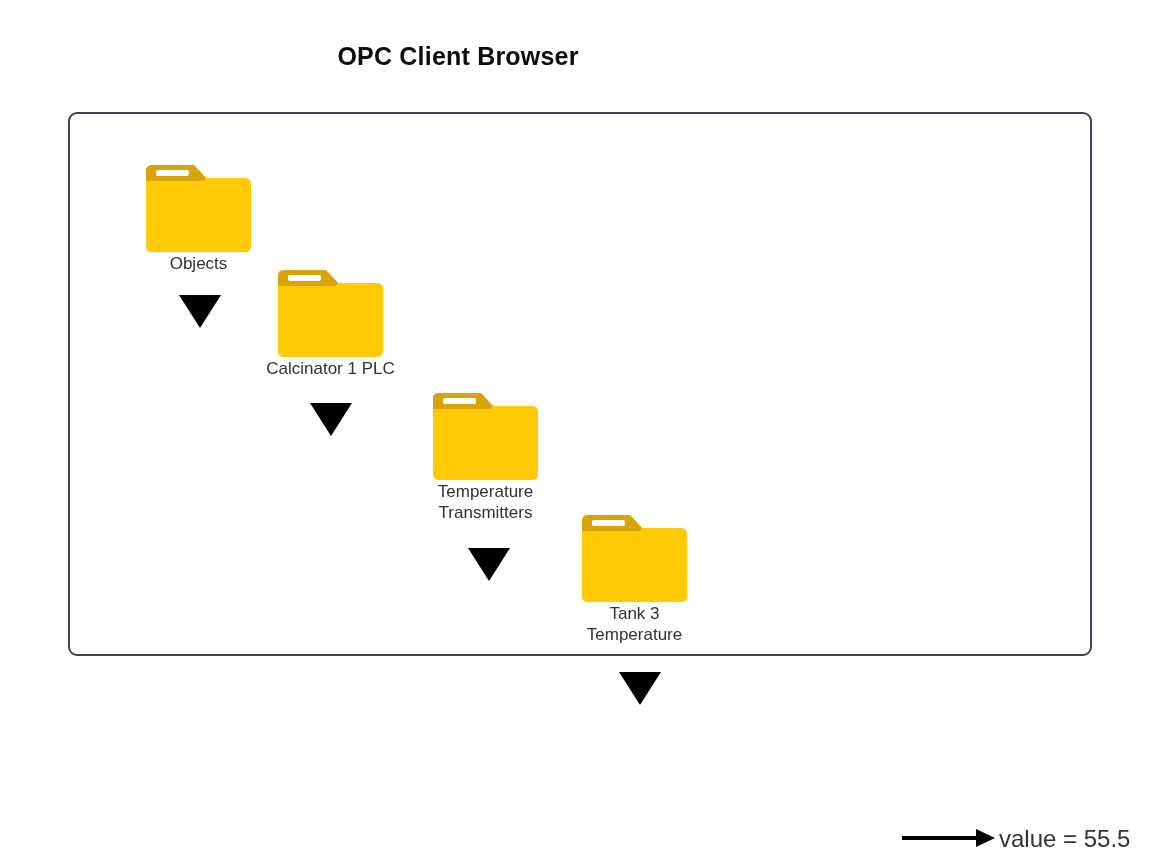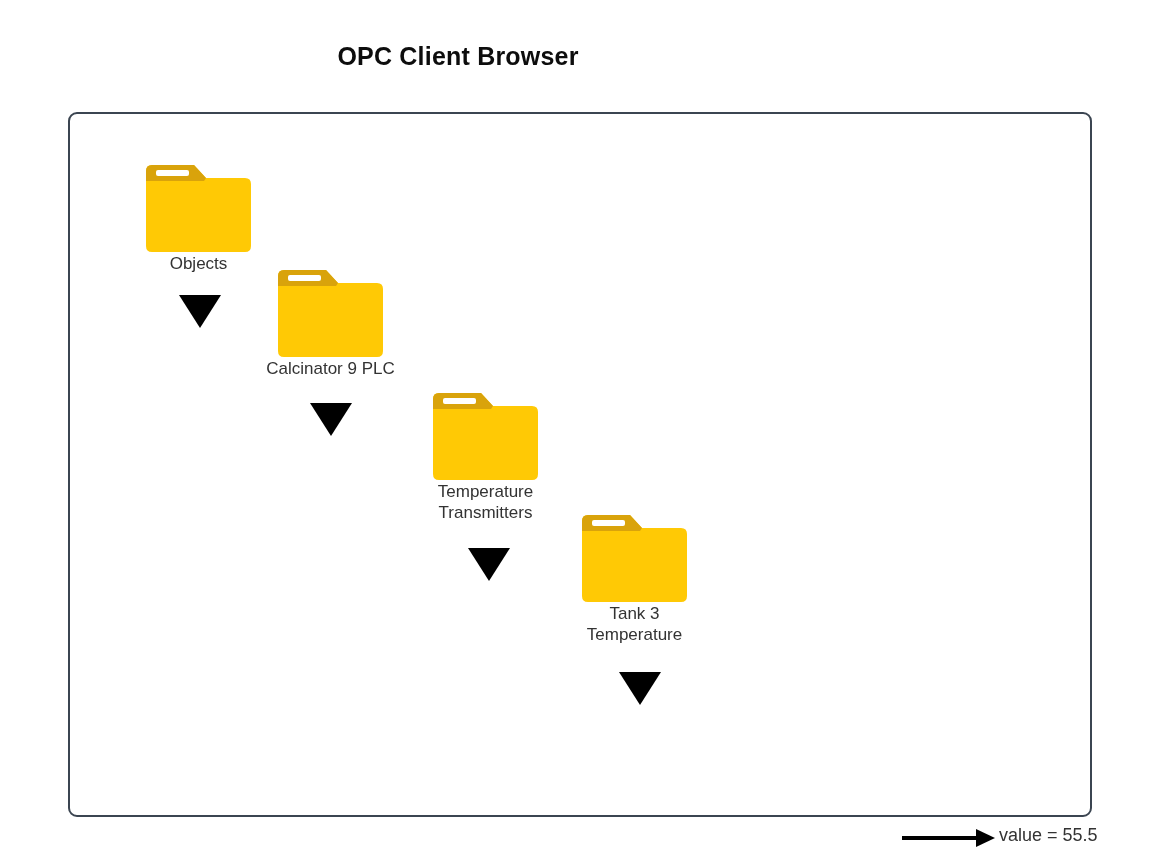--- a/index.html
+++ b/index.html
@@ -26,21 +26,21 @@
     font-weight: bold;
     color: #0d0d0d;
     letter-spacing: 0.2px;
   }
 
   #diagram-frame {
     position: absolute;
     left: 68px;
     top: 112px;
     width: 1024px;
-    height: 705px;
+    height: 544px;
     border: 2px solid #3b4551;
     border-radius: 9px;
     box-sizing: border-box;
     background: #ffffff;
   }
 
   
   .node {
     position: absolute;
   }
@@ -81,21 +81,21 @@
     position: absolute;
     left: 832px;
     top: 708px;
     width: 100px;
     height: 32px;
   }
   #value-text {
     position: absolute;
     left: 929px;
     top: 711px;
-    font-size: 18px;
+    font-size: 24px;
     color: #333333;
     white-space: nowrap;
   }
 </style>
 </head>
 <body>
 
 <div id="page-title">OPC Client Browser</div>
 
 <div id="diagram-frame">
@@ -117,21 +117,21 @@
 
   <div class="node" style="left:208px; top:156px;">
     <div class="folder">
       <svg viewBox="0 0 105 87" xmlns="http://www.w3.org/2000/svg">
         <path d="M0 6 Q0 0 6 0 L48 0 L60 13 L99 13 Q105 13 105 19 L105 81 Q105 87 99 87 L6 87 Q0 87 0 81 Z" fill="#FFC905"></path>
         <path d="M0 6 Q0 0 6 0 L48 0 L60 13 L58 16 L22 16 L5 16 L0 16 Z" fill="#D9A30B"></path>
         <rect x="10" y="5" width="33" height="6" rx="2" fill="#FFFFFF"></rect>
       </svg>
     </div>
     <div class="node-label">
-      <div>Calcinator 9 PLC</div>
+      <div>Calcinator 1 PLC</div>
     </div>
   </div>
 
   <div class="down-arrow" style="left:240px; top:289px;"></div>
 
   <div class="node" style="left:363px; top:279px;">
     <div class="folder">
       <svg viewBox="0 0 105 87" xmlns="http://www.w3.org/2000/svg">
         <path d="M0 6 Q0 0 6 0 L48 0 L60 13 L99 13 Q105 13 105 19 L105 81 Q105 87 99 87 L6 87 Q0 87 0 81 Z" fill="#FFC905"></path>
         <path d="M0 6 Q0 0 6 0 L48 0 L60 13 L58 16 L22 16 L5 16 L0 16 Z" fill="#D9A30B"></path>

